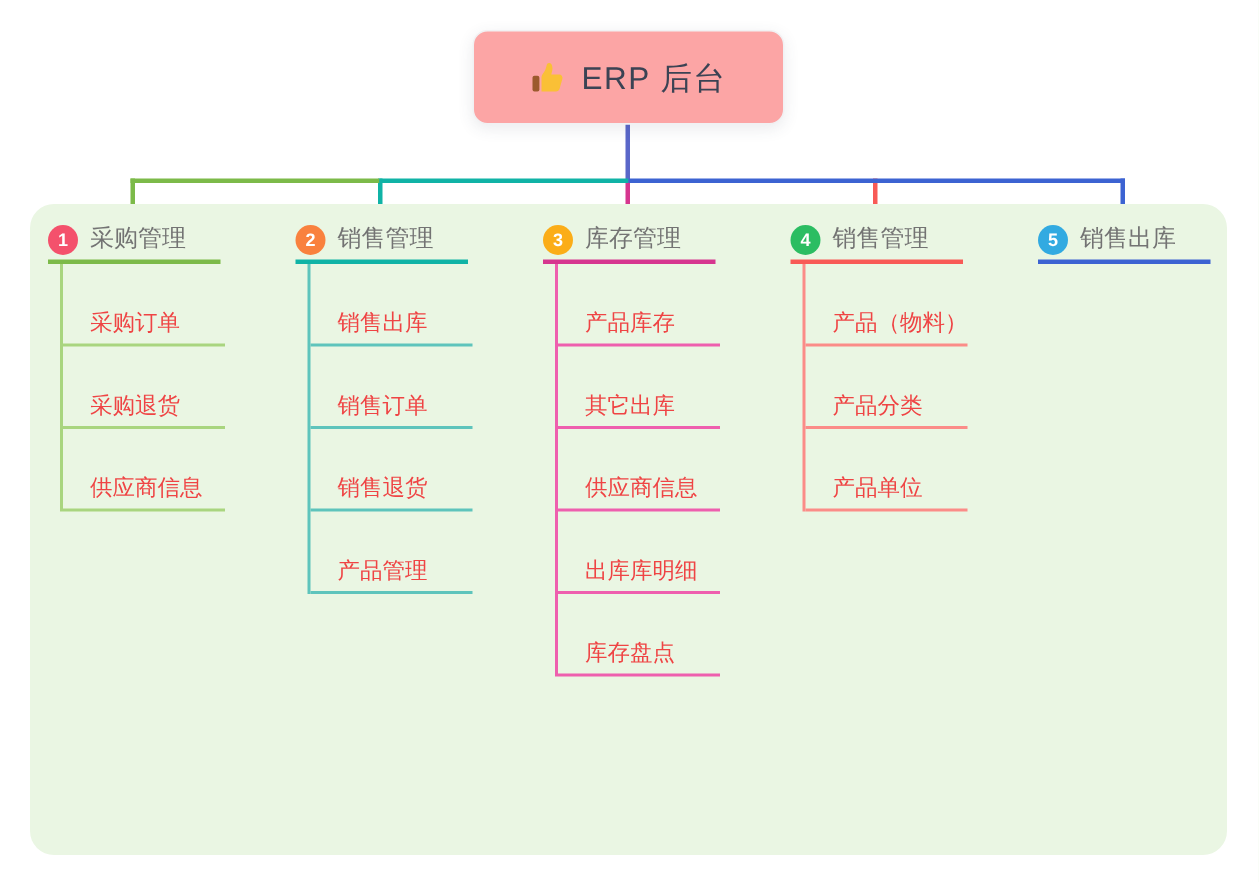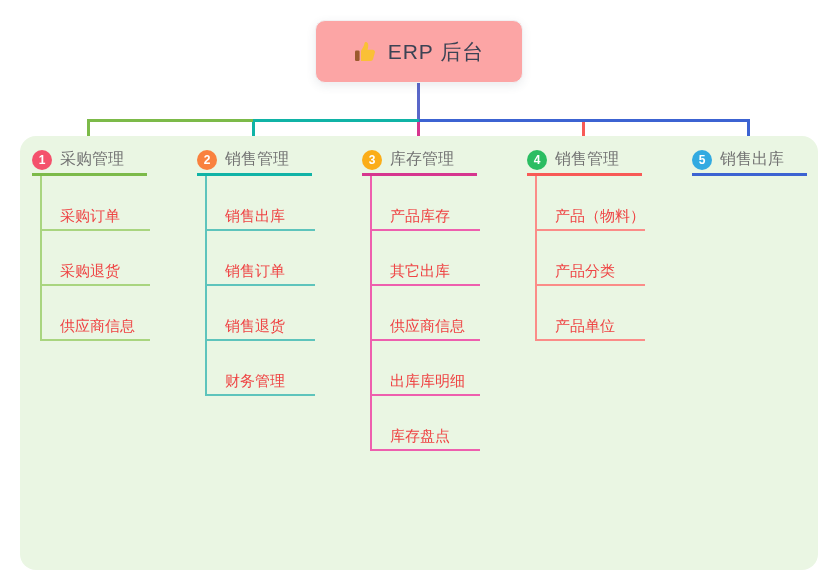--- a/index.html
+++ b/index.html
@@ -102,21 +102,21 @@
 
   <div class="branch" style="left: 197px; --line: #10b3a6; --childline: #5ec4bc; --badge: #f9813e;">
     <div class="branch-header">
       <span class="badge">2</span>
       <span class="branch-label">销售管理</span>
     </div>
     <ul class="children">
       <li>销售出库</li>
       <li>销售订单</li>
       <li>销售退货</li>
-      <li>财务管理</li>
+      <li>产品管理</li>
     </ul>
   </div>
 
   <div class="branch" style="left: 362px; --line: #d6368f; --childline: #ee5fae; --badge: #fbad18;">
     <div class="branch-header">
       <span class="badge">3</span>
       <span class="branch-label">库存管理</span>
     </div>
     <ul class="children">
       <li>产品库存</li>

